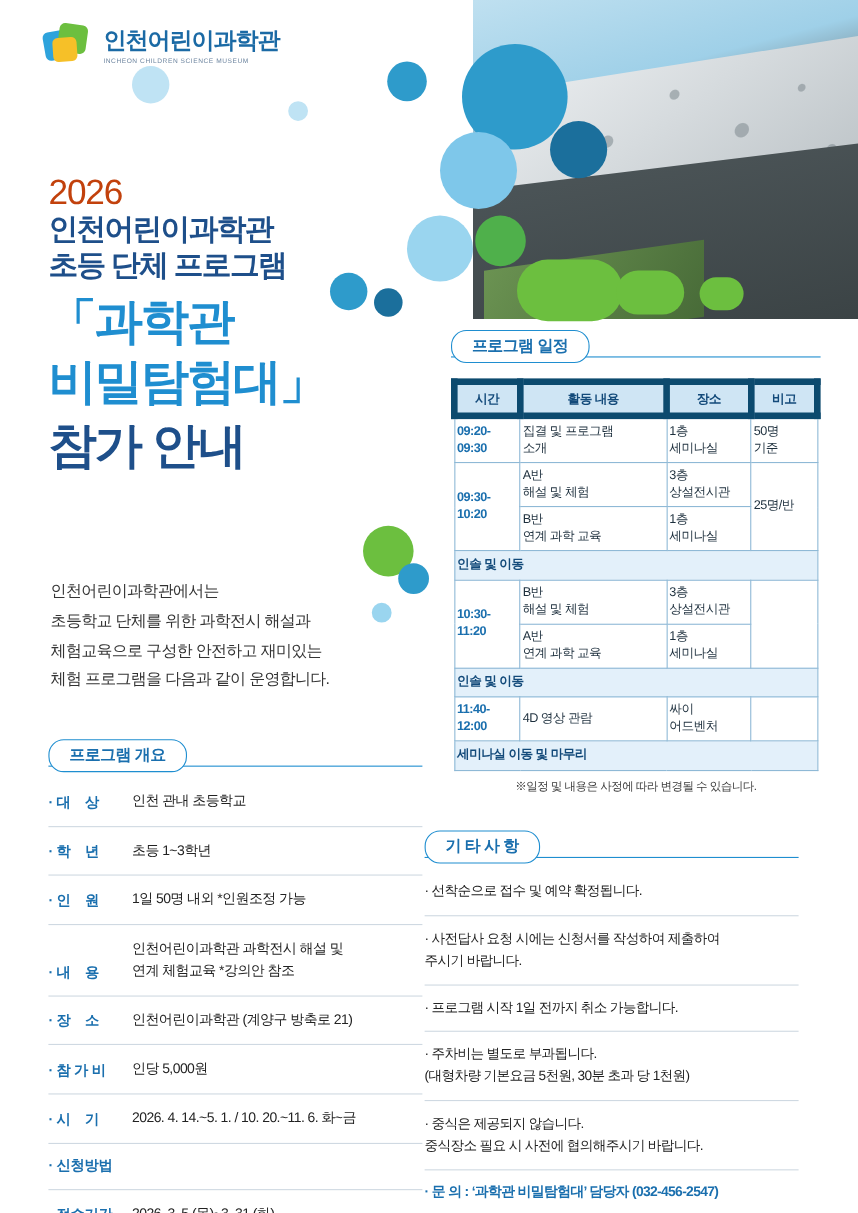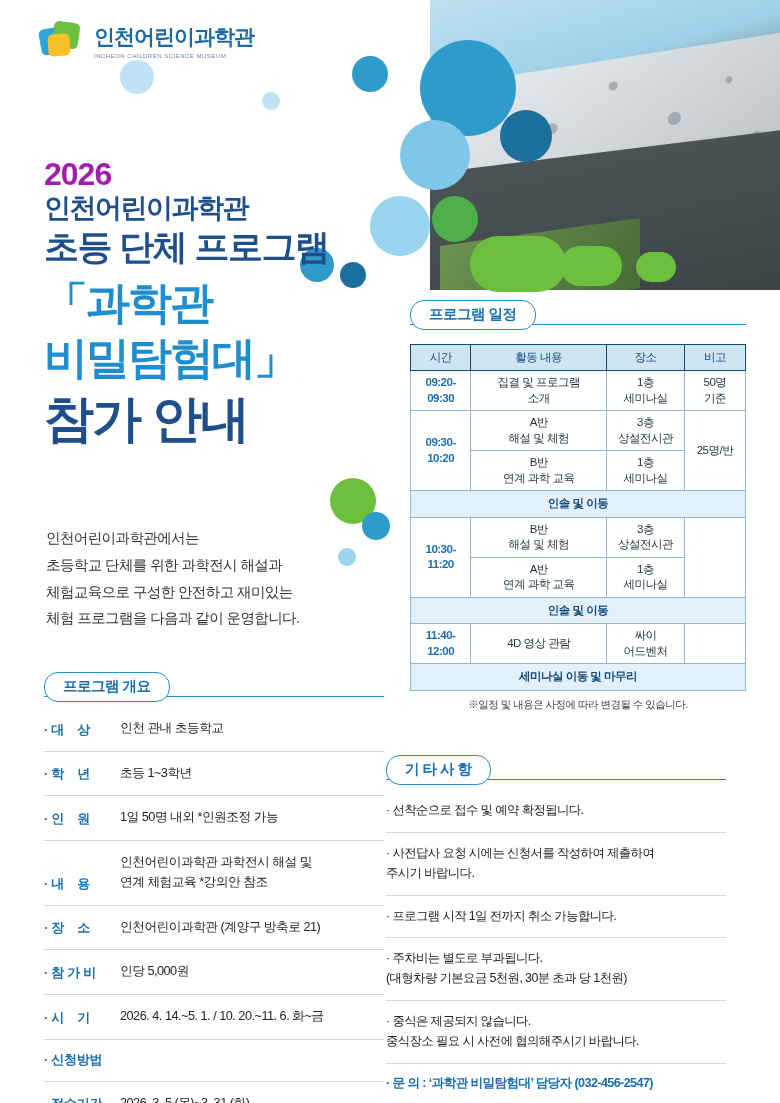--- a/index.html
+++ b/index.html
@@ -58,26 +58,26 @@
     position:absolute; width:26px; height:26px; border-radius:5px;
   }
   .logo-mark .s1 { background:#2ea3dc; left:0; top:8px; transform:rotate(-10deg); }
   .logo-mark .s2 { background:#6cbf3f; left:13px; top:2px; transform:rotate(8deg); }
   .logo-mark .s3 { background:#f6c028; left:8px; top:14px; transform:rotate(-4deg); width:22px;height:22px;}
   .logo-text-ko { font-size:21px; font-weight:bold; color:#1b6aa5; letter-spacing:-1px; }
   .logo-text-en { font-size:6px; color:#6e86a0; letter-spacing:.5px; margin-top:2px;}
 
   
   .title-block { position:absolute; left:44px; top:158px; }
-  .t-year { font-size:32px; font-weight:bold; color:#a21caf; letter-spacing:-1px; line-height:1.05; }
+  .t-year { font-size:32px; font-weight:normal; color:#c2410c; letter-spacing:-1px; line-height:1.05; }
   .t-l2   { font-size:27px; font-weight:bold; color:#1e4f8a; letter-spacing:-1.5px; line-height:1.25; }
-  .t-l3   { font-size:35px; font-weight:bold; color:#1e4f8a; letter-spacing:-1.5px; line-height:1.25; }
+  .t-l3   { font-size:27px; font-weight:bold; color:#1e4f8a; letter-spacing:-1.5px; line-height:1.25; }
   .t-big  { font-size:44px; font-weight:bold; color:#1f8ed0; letter-spacing:-2px; line-height:1.25; margin-top:6px;}
   .t-big2 { font-size:44px; font-weight:bold; color:#1f8ed0; letter-spacing:-2px; line-height:1.25; }
-  .t-join { font-size:50px; font-weight:bold; color:#1e4f8a; letter-spacing:-2px; line-height:1.3; margin-top:2px;}
+  .t-join { font-size:44px; font-weight:bold; color:#1e4f8a; letter-spacing:-2px; line-height:1.3; margin-top:2px;}
 
   .intro { position:absolute; left:46px; top:525px; width:330px;
            font-size:14.5px; color:#333; line-height:1.85; letter-spacing:-0.6px;}
 
   
   .pill {
     display:inline-block; border:1.6px solid #1f8ed0; color:#1a6fae;
     border-radius:14px; padding:4px 18px 5px; font-size:14.5px; font-weight:bold;
     letter-spacing:-0.5px; background:#fff;
   }
@@ -95,25 +95,25 @@
     letter-spacing:-0.3px; white-space:pre;
   }
   .ov-label::before { content:"· "; }
   .ov-value { font-size:12.7px; color:#222; line-height:1.62; letter-spacing:-0.5px; }
   .ov-sep { height:1px; background:#cfd9e2; margin:0 0 11px 0; }
 
   
   .right { position:absolute; left:410px; top:300px; width:336px; }
   .sched-table { width:336px; border-collapse:collapse; margin-top:14px; font-size:11.5px; }
   .sched-table th {
-    background:#cfe5f4; color:#134a7a; font-weight:normal; border:1px solid #0c4a6e;
+    background:#cfe5f4; color:#134a7a; font-weight:bold; border:6px solid #0c4a6e;
     padding:5px 2px; letter-spacing:-0.5px;
   }
   .sched-table td {
-    border:1px solid #8fb9d6; padding:4px 2px; text-align:center; color:#1d2f3d;
+    border:1px solid #8fb9d6; padding:4px 2px; text-align:left; color:#1d2f3d;
     letter-spacing:-0.5px; line-height:1.35;
   }
   .sched-table td.time { color:#1a6fae; font-weight:bold; white-space:pre-line; }
   .sched-table tr.band td {
     background:#e3f0fa; color:#134a7a; font-weight:bold; padding:5px 2px;
   }
   .sched-table td.cell { white-space:pre-line; }
   .note { font-size:10.5px; color:#3a3a3a; text-align:center; margin-top:7px; letter-spacing:-0.5px;}
 
   

